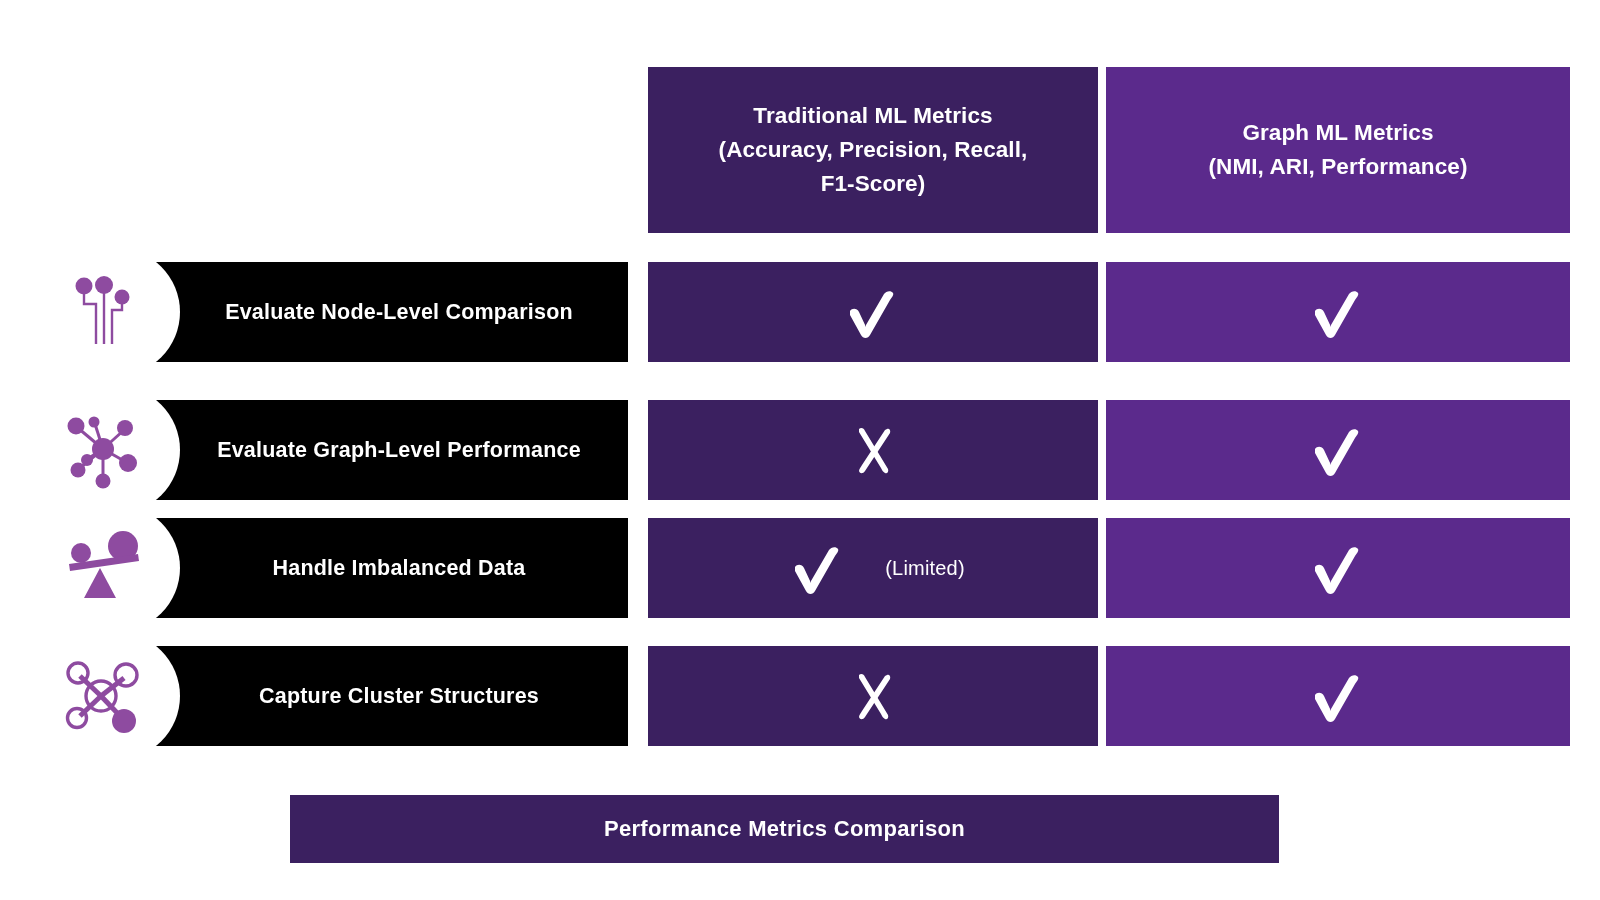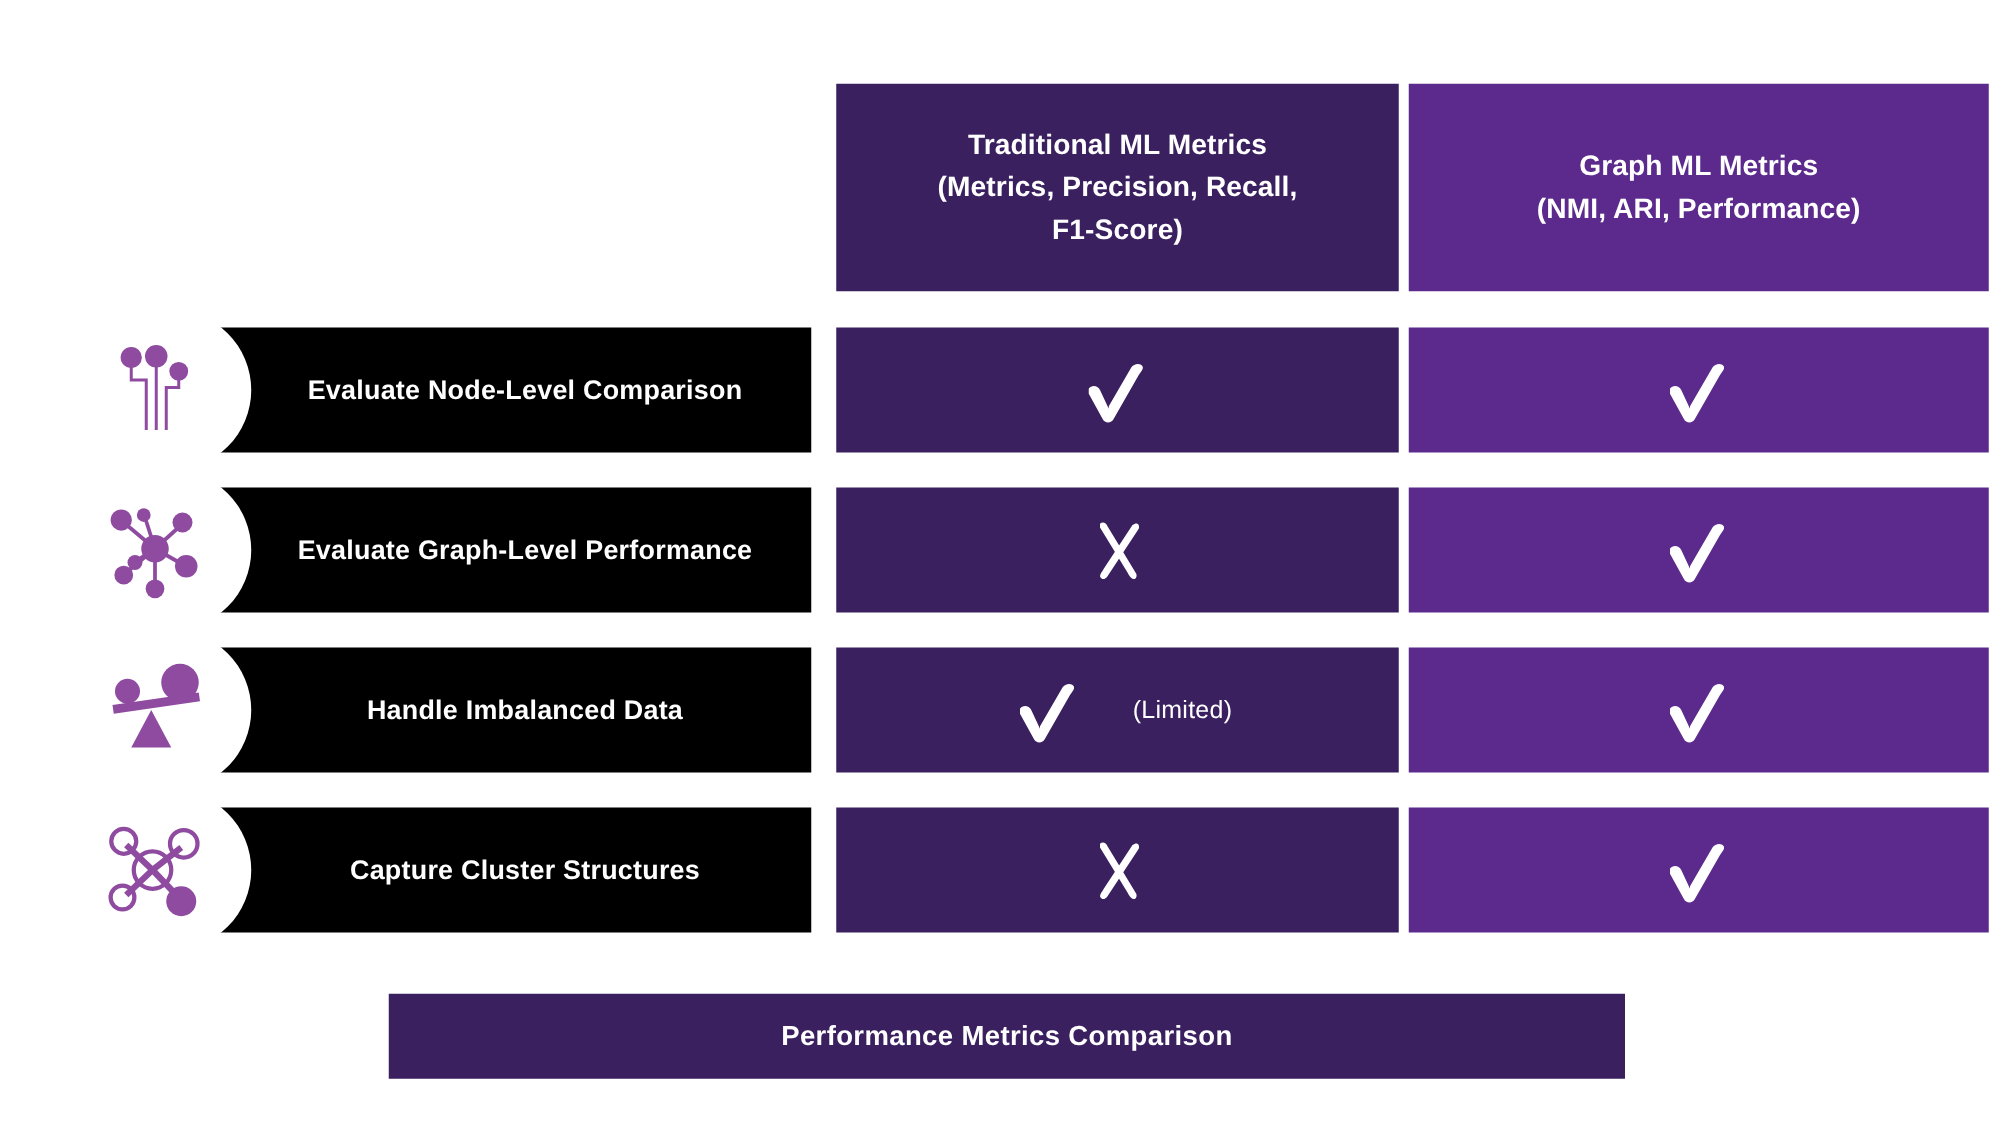--- a/index.html
+++ b/index.html
@@ -14,21 +14,20 @@
     font-family: "Liberation Sans", sans-serif;
     overflow: hidden;
   }
 
   #stage {
     position: absolute;
     left: 0; top: 0;
     width: 1564px;
     height: 900px;
     background: #ffffff;
-    margin-left: 21px;
   }
 
   
   .col-header {
     position: absolute;
     top: 67px;
     height: 166px;
     display: flex;
     align-items: center;
     justify-content: center;
@@ -55,21 +54,21 @@
   }
 
   
   .row {
     position: absolute;
     left: 0;
     width: 1600px;
     height: 100px;
   }
   .row-1 { top: 262px; }
-  .row-2 { top: 390px; border-radius: 30px; }
+  .row-2 { top: 400px; border-radius: 30px; }
   .row-3 { top: 518px; }
   .row-4 { top: 646px; }
 
   
   .label-bar {
     position: absolute;
     left: 98px;
     top: 0;
     width: 530px;
     height: 100px;
@@ -168,21 +167,21 @@
   }
 </style>
 </head>
 <body>
 
 <div id="stage">
 
   <div class="col-header" id="header-traditional">
     <div class="htext">
       <span>Traditional ML Metrics</span><br>
-      <span>(Metrics, Precision, Recall,</span><br>
+      <span>(Accuracy, Precision, Recall,</span><br>
       <span>F1-Score)</span>
     </div>
   </div>
 
   <div class="col-header" id="header-graph">
     <div class="htext">
       <span>Graph ML Metrics</span><br>
       <span>(NMI, ARI, Performance)</span>
     </div>
   </div>

